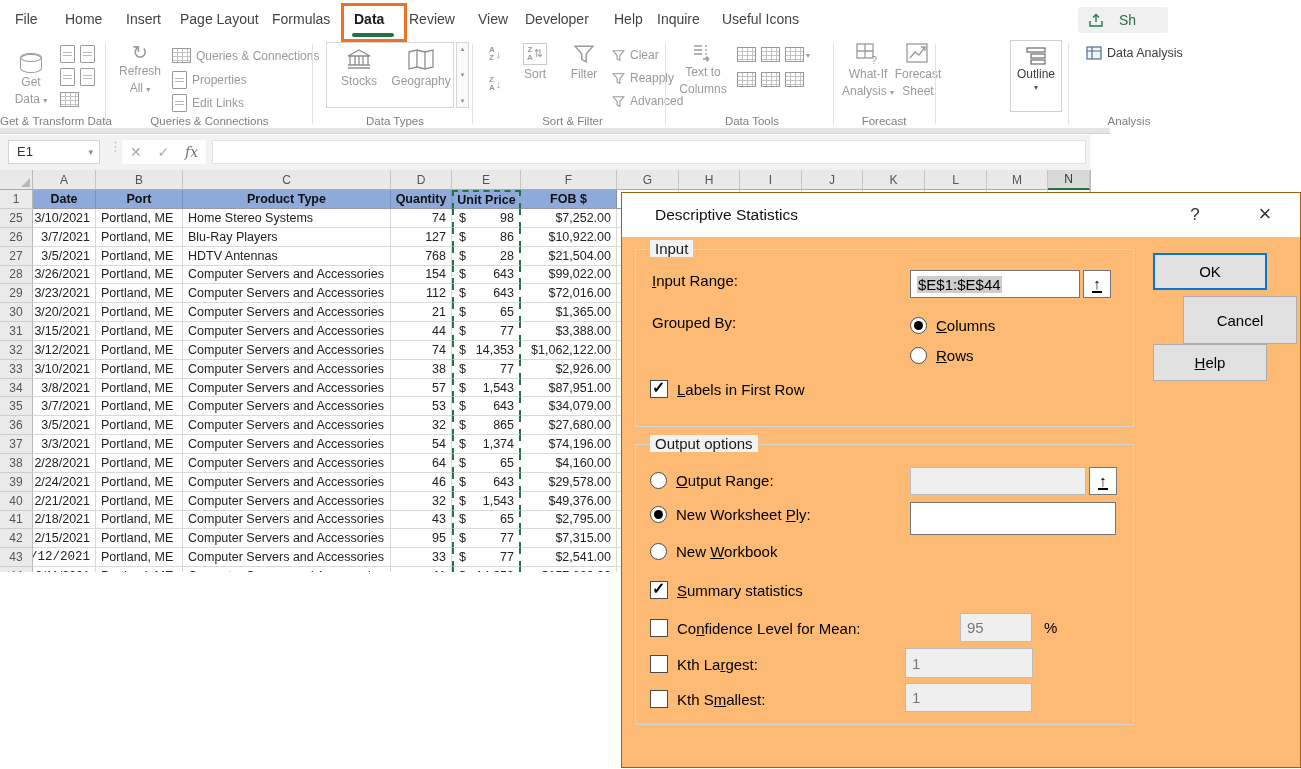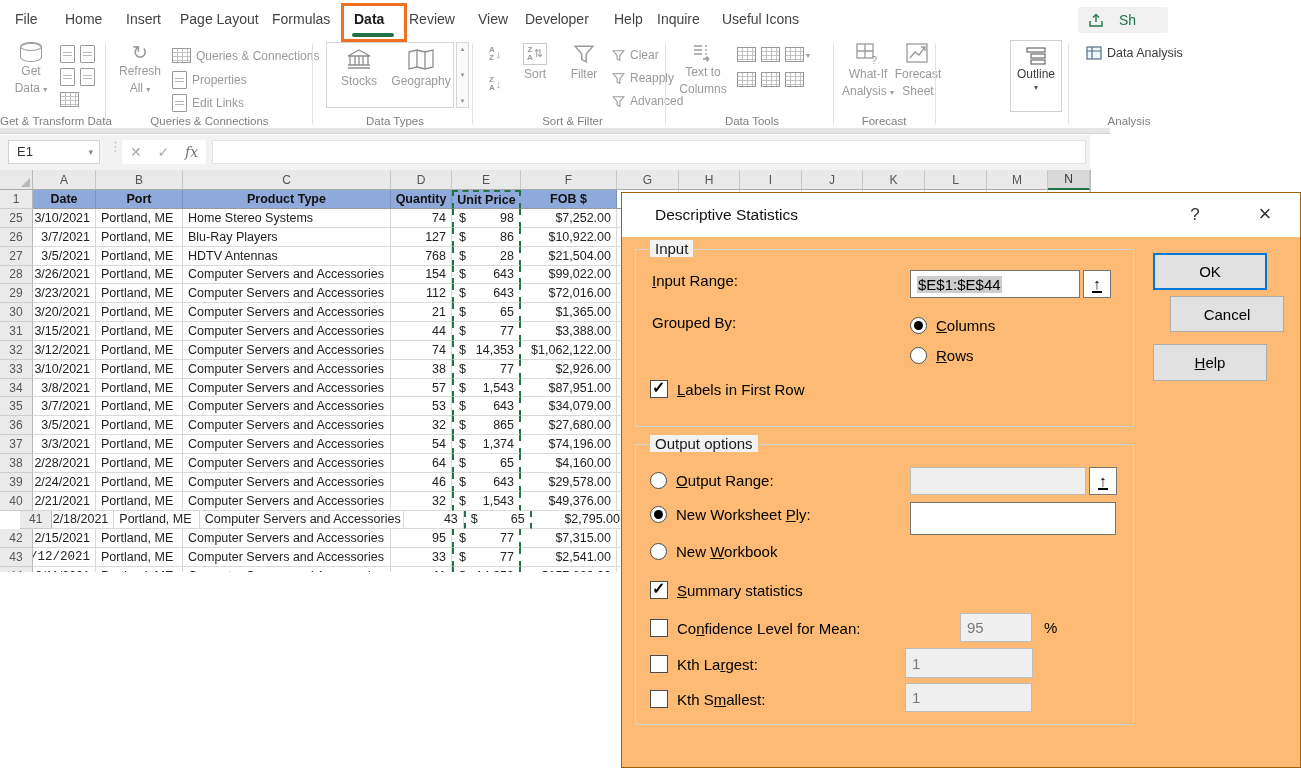--- a/index.html
+++ b/index.html
@@ -118,21 +118,21 @@
           <path d="M2 8v5h12V8"></path>
           <path d="M8 9V2"></path>
           <path d="M5 4.5L8 1.5l3 3"></path>
         </svg>
       <span>Sh</span>
     </div>
   </div>
 
   <div class="ribbon">
 
-    <div class="bigbtn" style="left:8px;top:5px;width:46px;text-align:center;">
+    <div class="bigbtn" style="left:8px;top:16px;width:46px;text-align:center;">
       <span class="i-cyl"></span>
       <span class="rtxt">Get</span>
       <span class="rtxt"><span>Data</span> <span class="caret">▾</span></span>
     </div>
     <span class="i-file" style="position:absolute;left:60px;top:7px;"></span>
     <span class="i-file" style="position:absolute;left:80px;top:7px;"></span>
     <span class="i-file" style="position:absolute;left:60px;top:30px;"></span>
     <span class="i-file" style="position:absolute;left:80px;top:30px;"></span>
     <span class="i-table" style="position:absolute;left:60px;top:54px;"></span>
     <div class="glabel" style="left:0;width:105px;">Get &amp; Transform Data</div>
@@ -659,21 +659,21 @@
         <div class="gc " style="width: 62px; height: 18.85px;"></div>
         <div class="gc " style="width: 61px; height: 18.85px;"></div>
         <div class="gc " style="width: 62px; height: 18.85px;"></div>
         <div class="gc " style="width: 61px; height: 18.85px;"></div>
         <div class="gc " style="width: 62px; height: 18.85px;"></div>
         <div class="gc " style="width: 62px; height: 18.85px;"></div>
         <div class="gc " style="width: 61px; height: 18.85px;"></div>
         <div class="gc " style="width: 42px; height: 18.85px;"></div>
       </div>
       <div class="grow" style="height: 18.85px;">
-        <div class="gc gut" style="width: 33px; height: 18.85px; margin-left: 20px;">41</div>
+        <div class="gc gut" style="width: 33px; height: 18.85px;">41</div>
         <div class="gc ar2" style="width: 63px; height: 18.85px;">2/18/2021</div>
         <div class="gc al" style="width: 87px; height: 18.85px;">Portland, ME</div>
         <div class="gc al" style="width: 208px; height: 18.85px;">Computer Servers and Accessories</div>
         <div class="gc ar2" style="width: 61px; height: 18.85px;">43</div>
         <div class="gc ants ucell" style="width: 69px; height: 18.85px;">
           <span>$</span>
           <span>65</span>
         </div>
         <div class="gc ar2" style="width: 96px; height: 18.85px;">$2,795.00</div>
         <div class="gc " style="width: 62px; height: 18.85px;"></div>
@@ -829,17 +829,17 @@
       <div class="drow" style="left:14px;top:245px;">
         <span class="chk"></span>
         <span>Kth S<u>m</u>allest:</span>
       </div>
       <div class="tfield dis" style="left:269px;top:238px;width:127px;height:29px;">
         <span>1</span>
       </div>
     </div>
 
     <div class="dbtn def" style="left:531px;top:60px;height:37px;">OK</div>
-    <div class="dbtn" style="left:548px;top:103px;height:36px;">Cancel</div>
+    <div class="dbtn" style="left:561px;top:103px;height:48px;">Cancel</div>
     <div class="dbtn" style="left:531px;top:151px;height:37px;"><u>H</u>elp</div>
   </div>
 
 </div>
 
 </body></html>

